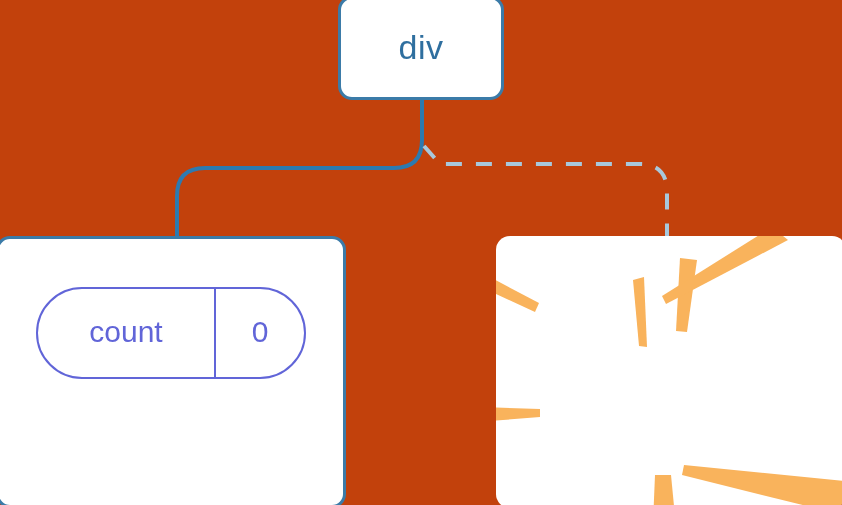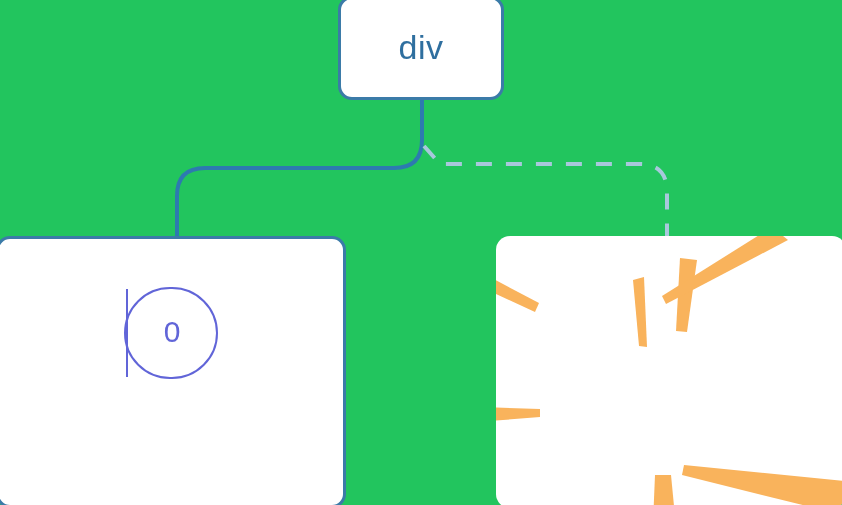--- a/index.html
+++ b/index.html
@@ -11,21 +11,21 @@
     width: 842px;
     height: 505px;
     overflow: hidden;
     font-family: "Liberation Sans", sans-serif;
     background: #4c6771;
   }
   #stage {
     position: relative;
     width: 842px;
     height: 505px;
-    background: #22c55e;
+    background: #c2410c;
   }
   #edges {
     position: absolute;
     left: 0;
     top: 0;
     width: 842px;
     height: 505px;
     pointer-events: none;
   }
 
@@ -132,20 +132,21 @@
     <path d="M 424 146 L 440 164 L 640 164 Q 667 164 667 192 L 667 240" fill="none" stroke="#a8c8dc" stroke-width="4" stroke-linecap="butt" stroke-dasharray="16 14"></path>
   </svg>
 
   <div class="node node-div">
     <span class="node-title">div</span>
   </div>
 
   <div class="node node-counter">
 
     <div class="state-pill">
+      <span class="pill-key">count</span>
       <span class="pill-val">0</span>
     </div>
   </div>
 
   <div class="node node-burst">
     <svg class="burst-svg" viewBox="0 0 350 272">
       <g fill="#f9b35c">
 
         <polygon points="184,22 201,24 191,96 180,95"></polygon>
 

